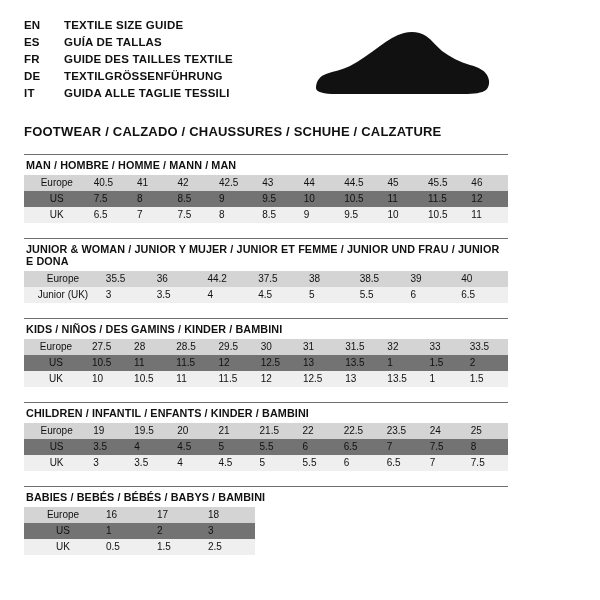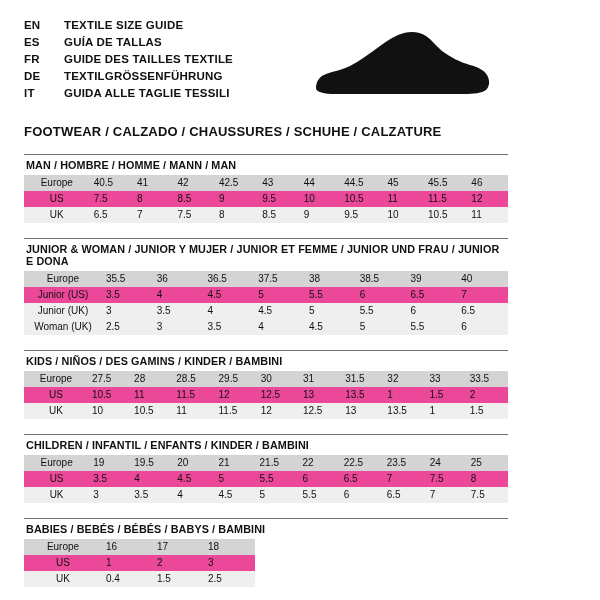--- a/index.html
+++ b/index.html
@@ -86,21 +86,21 @@
     color: #111;
   }
   table.sizes tr.head td {
     background: #d4d4d4;
     font-weight: normal;
   }
   table.sizes tr.alt td {
     background: #efefef;
   }
   table.sizes tr.plain td {
-    background: #ec4899;
+    background: #737373;
     margin-top: 36px;
   }
   td.label {
     text-align: center;
     padding-left: 4px;
   }
   td.val {
     text-align: left;
   }
 </style>
@@ -223,59 +223,37 @@
             <col style="width: 51px;">
             <col style="width: 51px;">
             <col style="width: 51px;">
             <col style="width: 51px;">
           </colgroup>
           <tbody>
             <tr class="head">
               <td class="label">Europe</td>
               <td class="val">35.5</td>
               <td class="val">36</td>
-              <td class="val">36.5</td>
+              <td class="val">44.2</td>
               <td class="val">37.5</td>
               <td class="val">38</td>
               <td class="val">38.5</td>
               <td class="val">39</td>
               <td class="val">40</td>
-            </tr>
-            <tr class="plain">
-              <td class="label">Junior (US)</td>
-              <td class="val">3.5</td>
-              <td class="val">4</td>
-              <td class="val">4.5</td>
-              <td class="val">5</td>
-              <td class="val">5.5</td>
-              <td class="val">6</td>
-              <td class="val">6.5</td>
-              <td class="val">7</td>
             </tr>
             <tr class="alt">
               <td class="label">Junior (UK)</td>
               <td class="val">3</td>
               <td class="val">3.5</td>
               <td class="val">4</td>
               <td class="val">4.5</td>
               <td class="val">5</td>
               <td class="val">5.5</td>
               <td class="val">6</td>
               <td class="val">6.5</td>
-            </tr>
-            <tr class="alt">
-              <td class="label">Woman (UK)</td>
-              <td class="val">2.5</td>
-              <td class="val">3</td>
-              <td class="val">3.5</td>
-              <td class="val">4</td>
-              <td class="val">4.5</td>
-              <td class="val">5</td>
-              <td class="val">5.5</td>
-              <td class="val">6</td>
             </tr>
           </tbody>
         </table>
       </div>
       <div class="block">
         <div class="block-rule"></div>
         <div class="block-title" style="padding-top: 4px;">KIDS / NIÑOS / DES GAMINS / KINDER / BAMBINI</div>
         <table class="sizes">
           <colgroup>
             <col style="width: 78px;">
@@ -411,21 +389,21 @@
               <td class="val">18</td>
             </tr>
             <tr class="plain">
               <td class="label">US</td>
               <td class="val">1</td>
               <td class="val">2</td>
               <td class="val">3</td>
             </tr>
             <tr class="alt">
               <td class="label">UK</td>
-              <td class="val">0.4</td>
+              <td class="val">0.5</td>
               <td class="val">1.5</td>
               <td class="val">2.5</td>
             </tr>
           </tbody>
         </table>
       </div>
     </div>
 
 </div>
 

